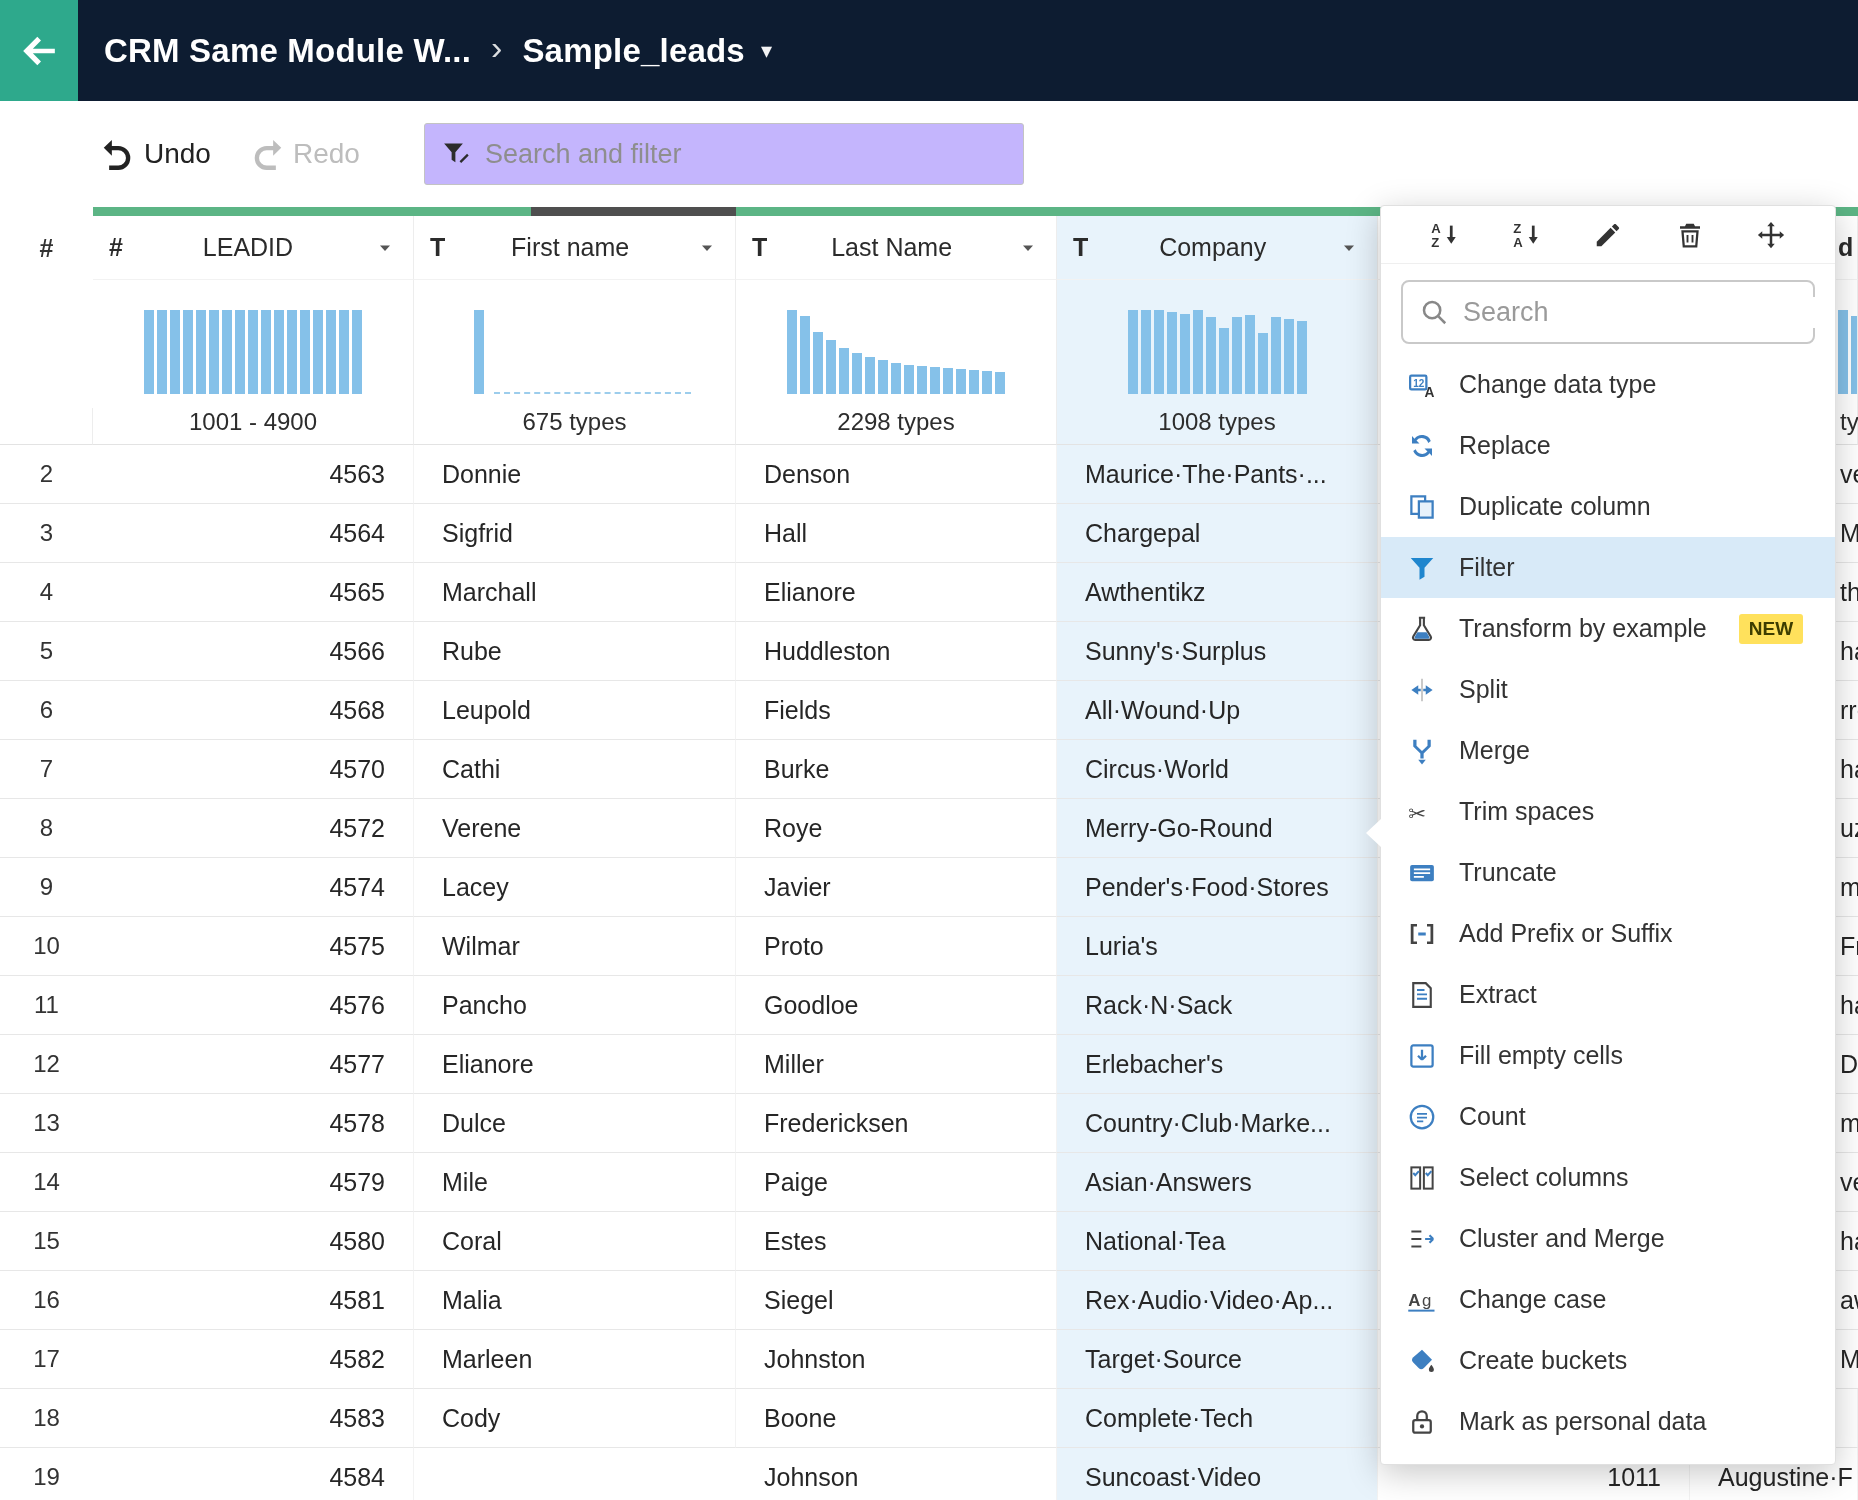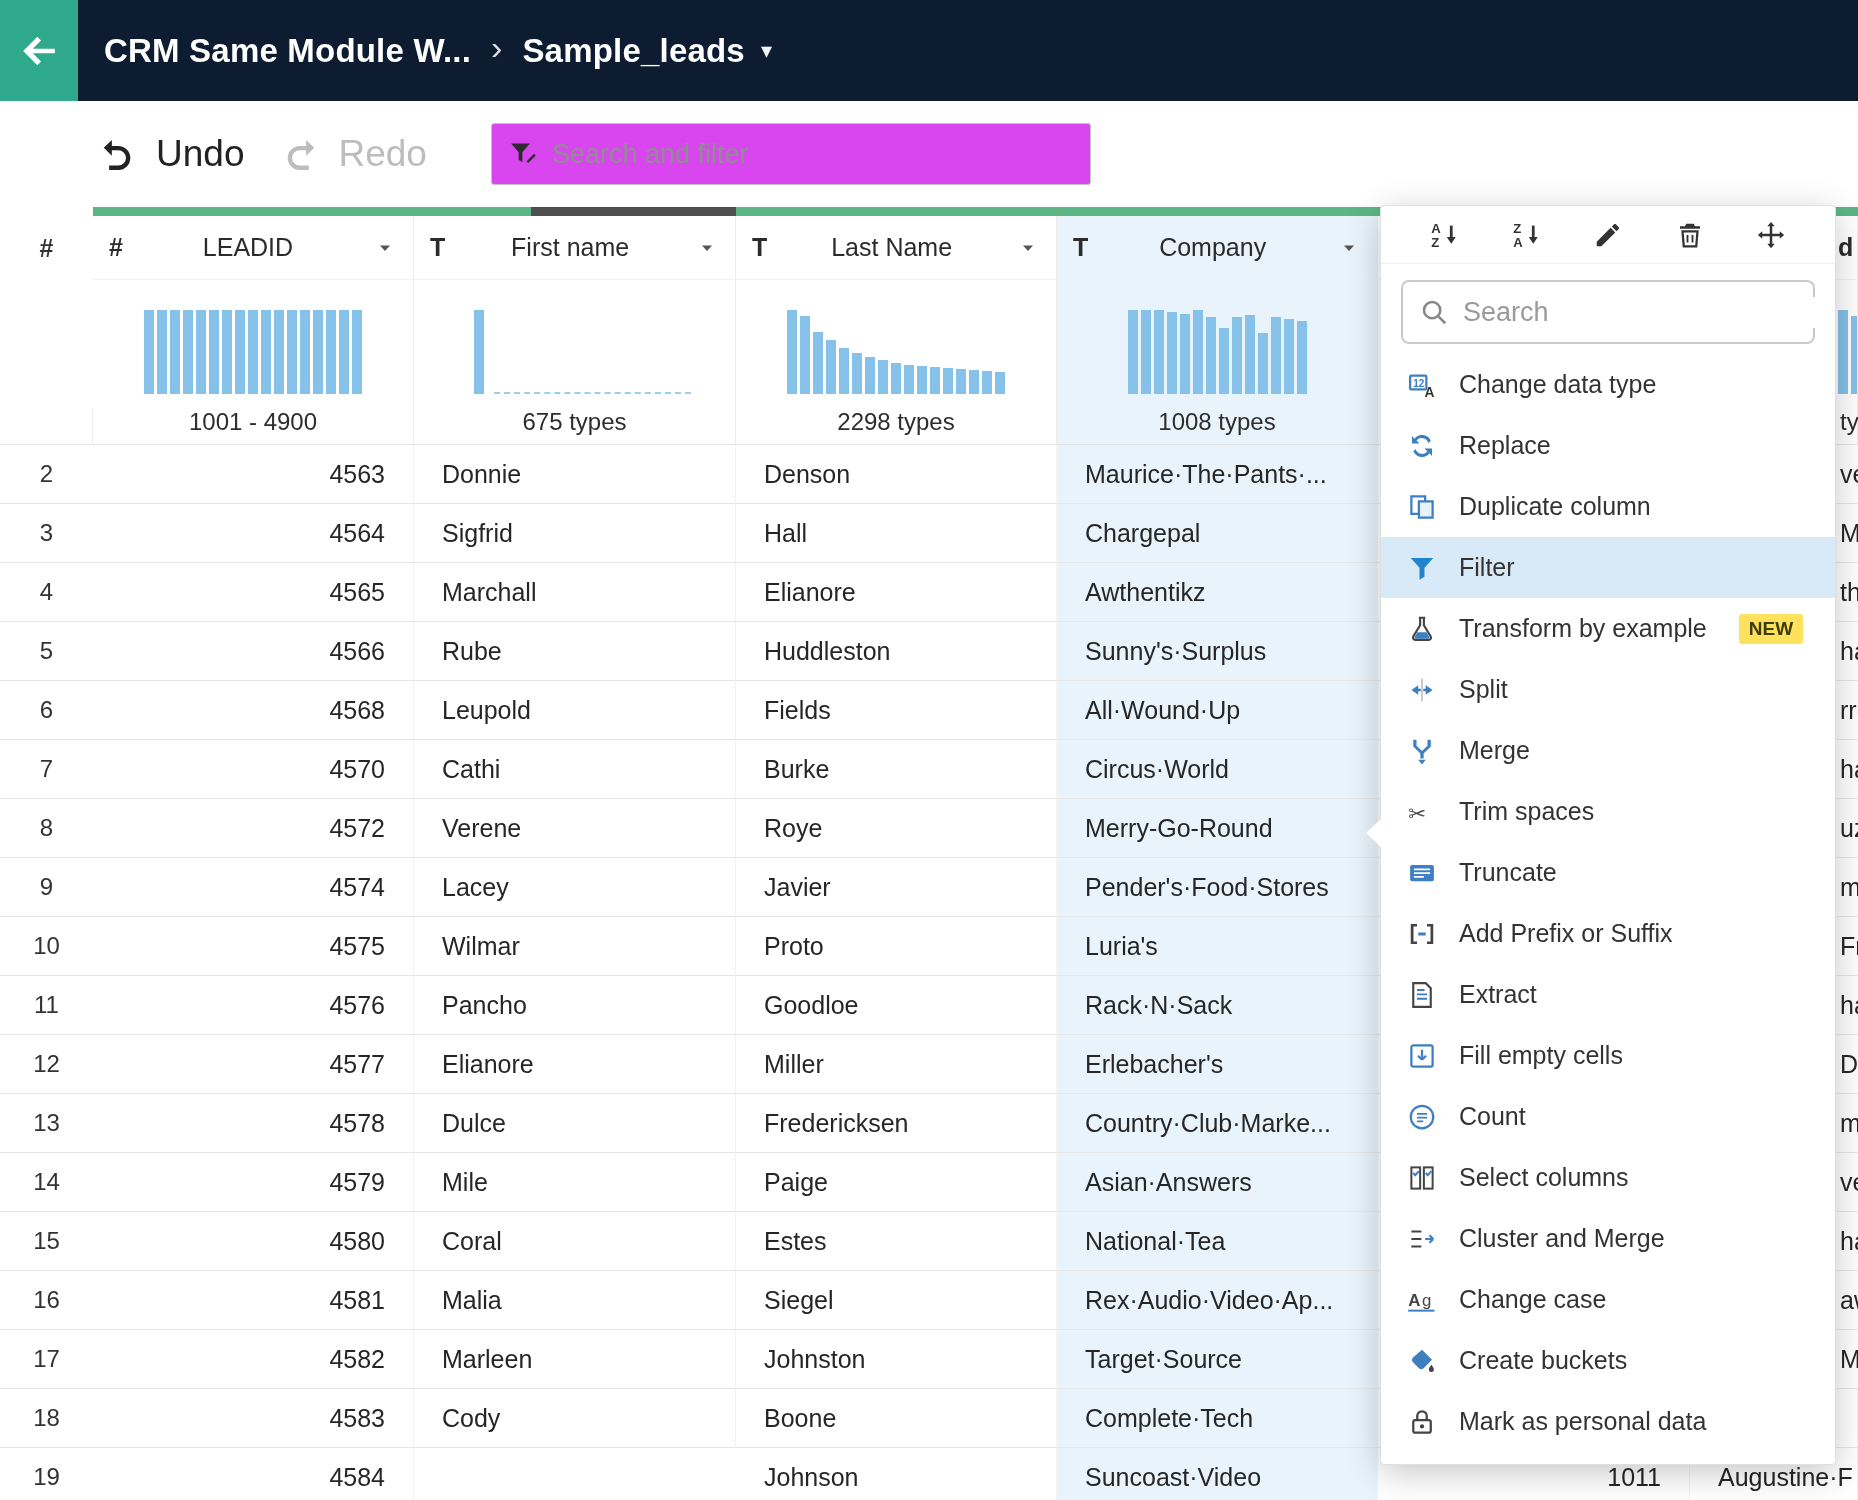--- a/index.html
+++ b/index.html
@@ -15,24 +15,24 @@
   .topbar{position:absolute;top:0;left:0;width:100%;height:101px;background:var(--topbar);display:flex;align-items:center}
   .back{width:78px;height:101px;border:none;background:var(--back);display:flex;align-items:center;justify-content:center;cursor:pointer;flex:none}
   .back .ic{width:40px;height:40px}
   .crumbs{display:flex;align-items:center;gap:20px;margin-left:26px;color:#fff}
   .crumb{font-size:33px;font-weight:600;letter-spacing:.2px;white-space:nowrap}
   .sep{font-size:34px;opacity:.85;transform:translateY(-3px)}
   .dcaret{font-size:22px;margin-left:-4px;opacity:.95}
 
   
   .toolbar{position:absolute;top:101px;left:0;width:100%;height:106px;background:#fff;display:flex;align-items:center;padding-left:100px;gap:38px}
-  .tbtn{display:flex;align-items:center;gap:20px;background:none;border:none;cursor:pointer;font-size:37px;color:#222}
+  .tbtn{display:flex;align-items:center;gap:8px;background:none;border:none;cursor:pointer;font-size:28px;color:#222}
   .tbic{width:36px;height:36px}
   .tbtn.disabled{color:#bdbdbd}
-  .searchbox{width:600px;height:62px;border:1px solid #c3c3c3;border-radius:3px;display:flex;align-items:center;gap:14px;padding:0 16px;margin-left:26px;background:#d946ef}
+  .searchbox{width:600px;height:62px;border:1px solid #c3c3c3;border-radius:3px;display:flex;align-items:center;gap:14px;padding:0 16px;margin-left:26px;background:#c4b5fd}
   .sfic{width:30px;height:30px}
   .searchbox input{flex:1;border:0;outline:0;font-size:27px;color:#333;background:transparent}
   .searchbox input::placeholder{color:#8e8e8e}
 
   
   .grid{position:absolute;top:207px;left:0;width:1858px;height:1293px;display:flex;overflow:hidden}
   .col{flex:none;display:flex;flex-direction:column;background:#fff;overflow:hidden}
   .col.selected .chead,.col.selected .hist,.col.selected .sum,.col.selected .cell{background:var(--sel)}
   .strip{height:9px;background:var(--green);position:relative;flex:none}
   .col.rownum .strip{background:transparent}

